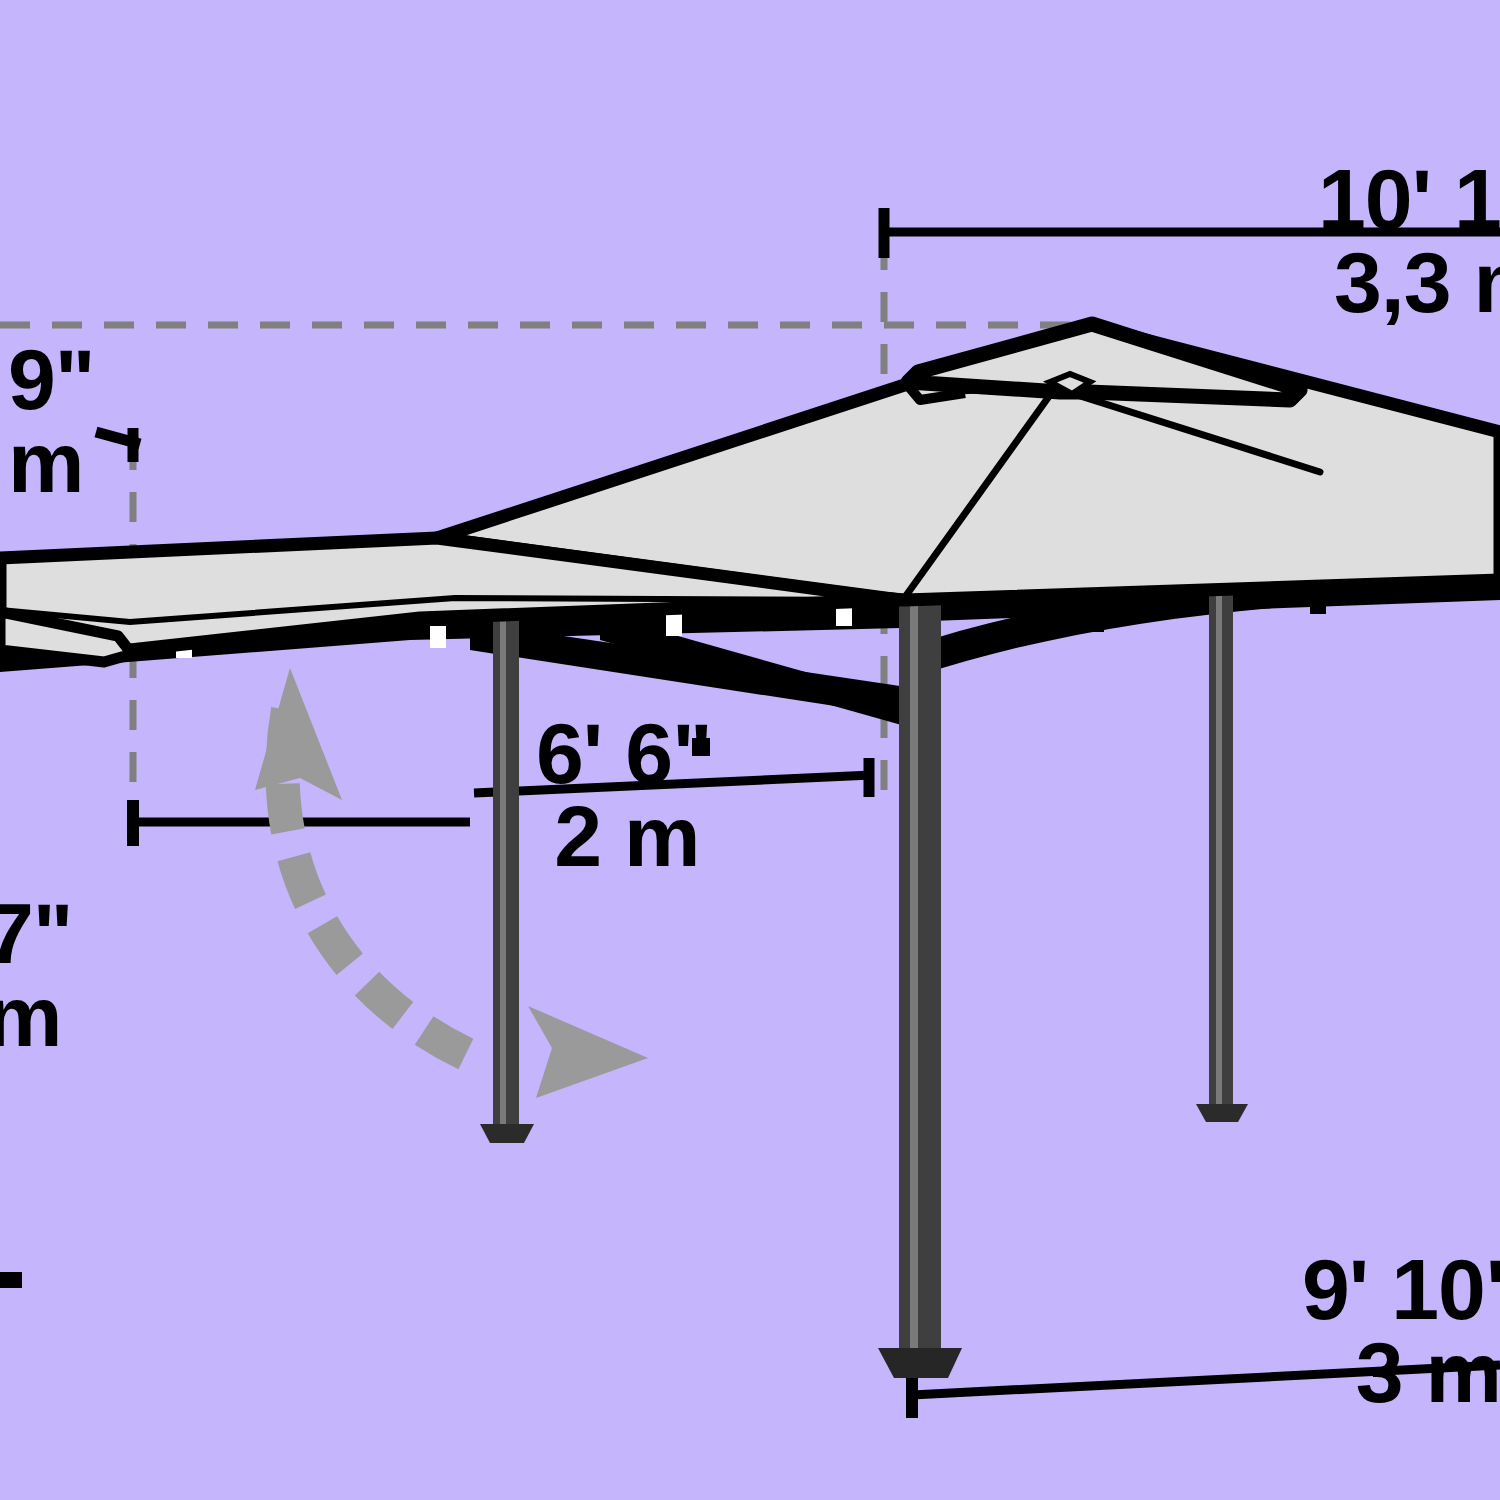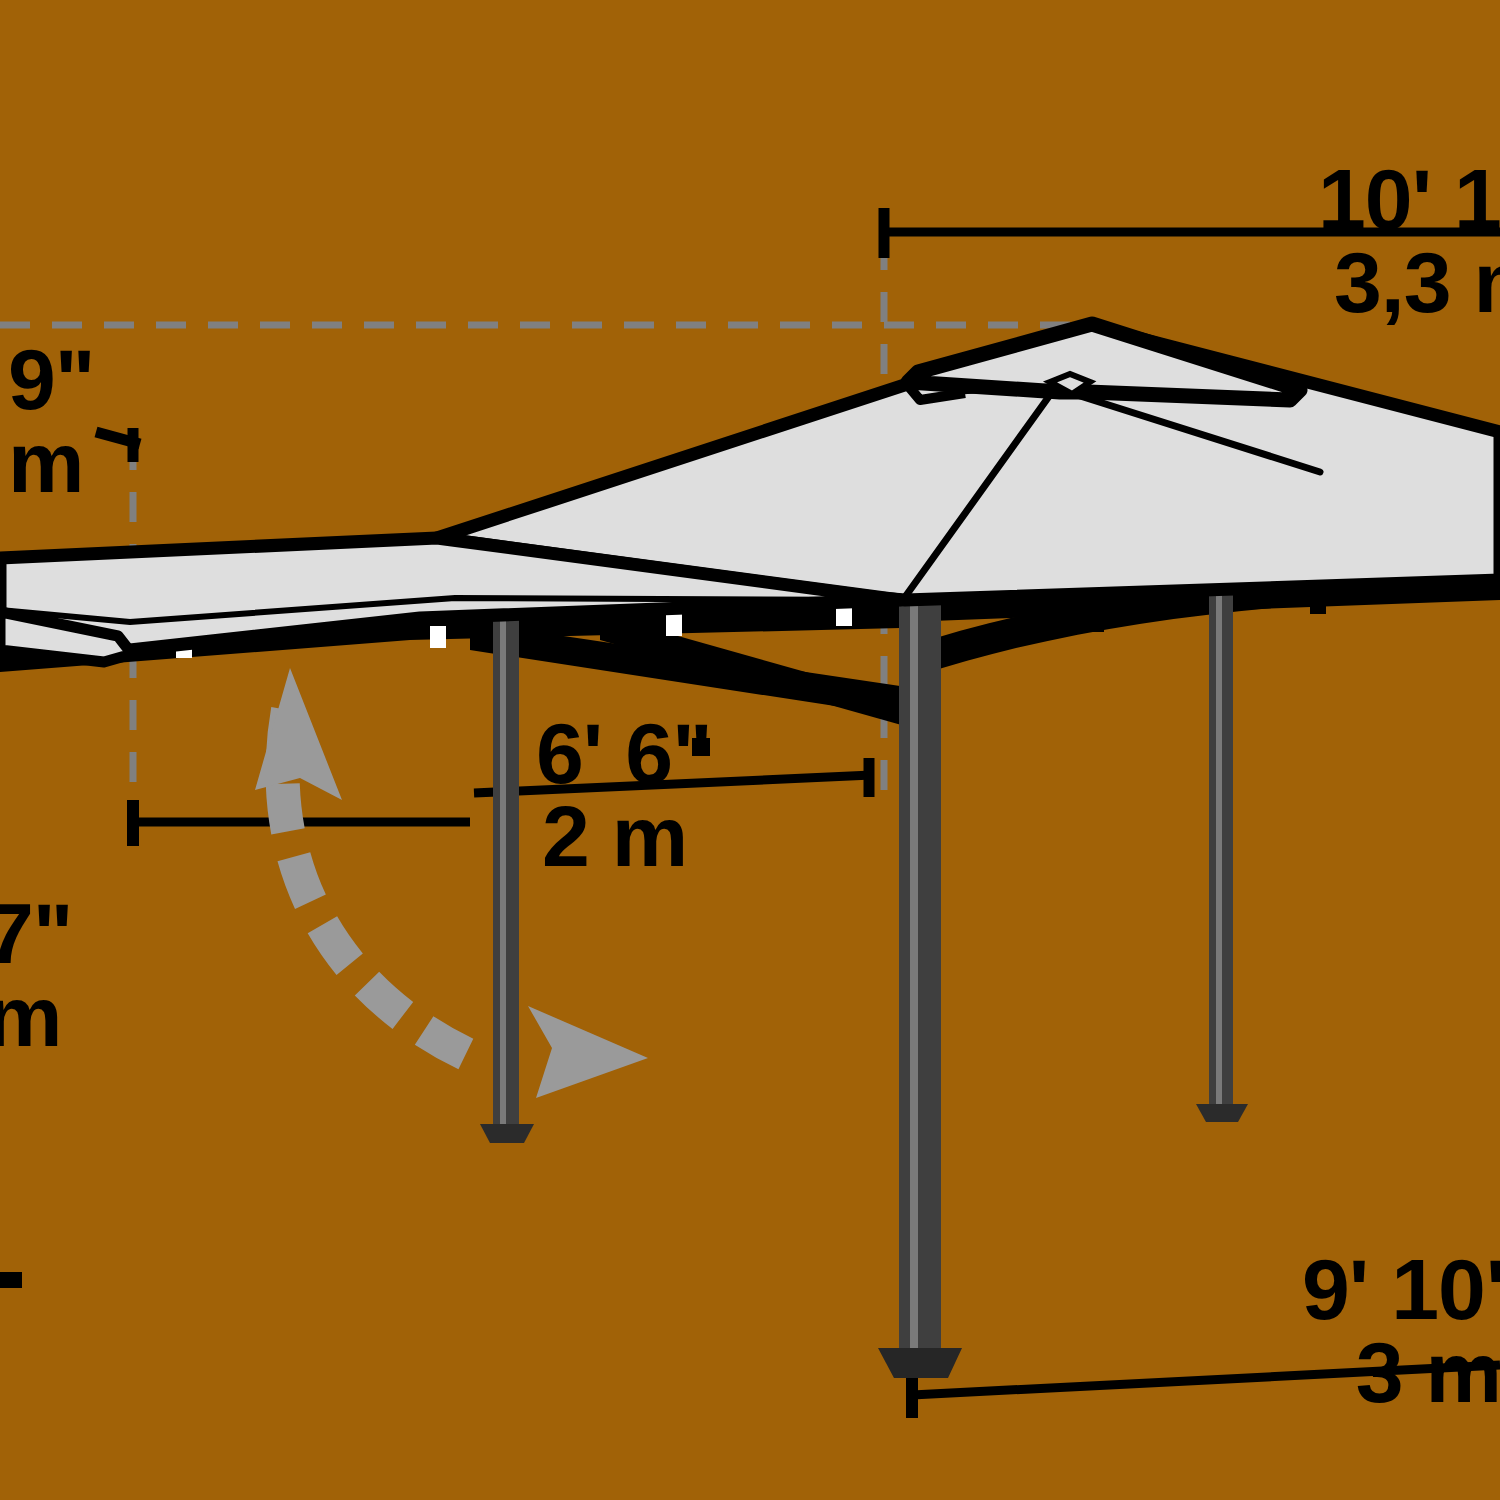--- a/index.html
+++ b/index.html
@@ -5,21 +5,21 @@
 <style>
   html, body {
     margin: 0;
     padding: 0;
     background: #ffffff;
   }
   #stage {
     position: relative;
     width: 1500px;
     height: 1500px;
-    background: #a16207;
+    background: #c4b5fd;
     overflow: hidden;
     font-family: "Liberation Sans", sans-serif;
   }
   #art {
     position: absolute;
     left: 0; top: 0;
     width: 1500px;
     height: 1500px;
   }
   .dim-label {
@@ -54,21 +54,21 @@
   #label-canopy-drop .ln2 {
     padding-left: 0px;
   }
   #label-post-spacing {
     left: 536px;
     top: 712px;
     font-size: 86px;
     text-align: left;
   }
   #label-post-spacing .ln2 {
-    text-align: left;
+    text-align: center;
     padding-left: 6px;
   }
   #label-height {
     left: -14px;
     top: 892px;
     font-size: 86px;
     text-align: left;
   }
   #label-height .ln2 {
     padding-left: 0px;

